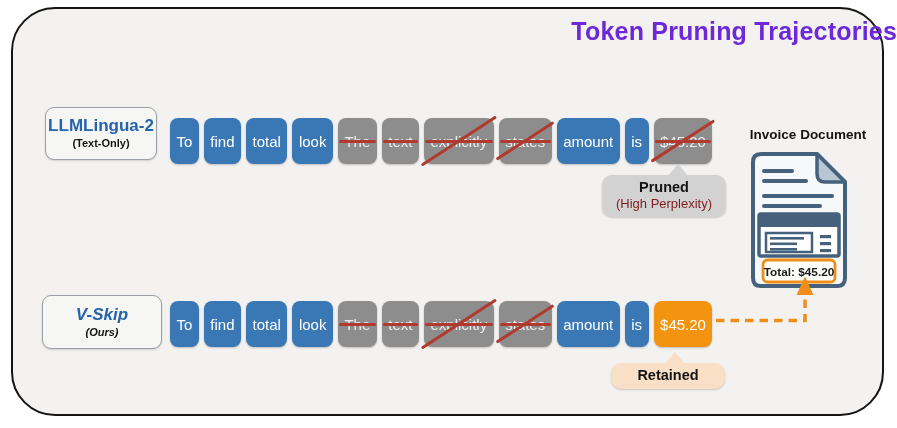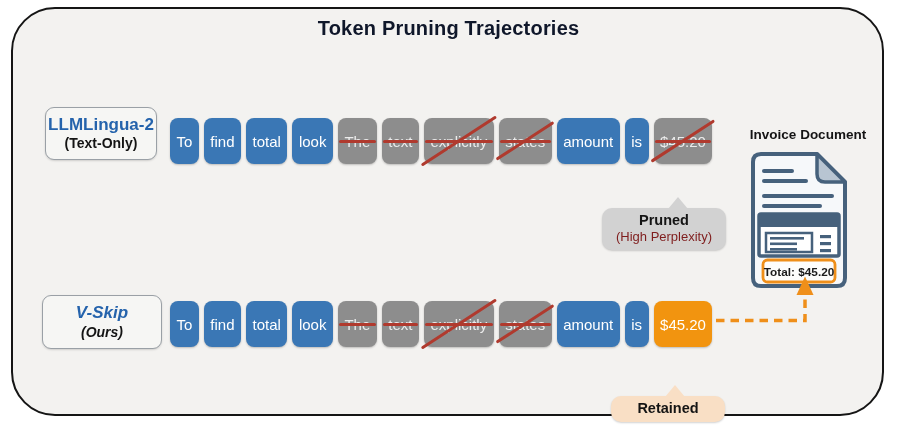--- a/index.html
+++ b/index.html
@@ -8,52 +8,52 @@
     background:#ffffff;
     font-family:"Liberation Sans", sans-serif;
   }
   .frame {
     position:absolute; left:11px; top:7px; width:869px; height:405px;
     border:2.5px solid var(--frame_border,#151515);
     border-radius:44px;
     background:var(--canvas_bg,#f3f2f0);
   }
   .title {
-    position:absolute; top:17px; left:0; right:0; text-align:center;
-    font-size:20px; font-weight:bold; color:#0f172a; letter-spacing:.2px;
+    position:absolute; top:17px; left:0; right:0; text-align:right;
+    font-size:25px; font-weight:bold; color:#6d28d9; letter-spacing:.2px;
   }
   .method-label {
     position:absolute; background:#f6f6f4; border:1.5px solid #9aa0a6;
     border-radius:9px; display:flex; flex-direction:column; align-items:center;
     justify-content:center; line-height:1.22; text-align:center;
     box-shadow:0 1px 2px rgba(0,0,0,.15);
   }
   .method-label .l1 { color:var(--label_blue,#2563ac); font-weight:bold; font-size:17px; }
-  .method-label .l2 { color:#141414; font-weight:bold; font-size:14px; }
+  .method-label .l2 { color:#141414; font-weight:bold; font-size:11px; }
   .token-strip { position:absolute; display:flex; gap:5px; }
   .token {
     height:46px; border-radius:8px; display:flex; align-items:center;
     padding:0 6.5px; font-size:15px; position:relative; white-space:nowrap;
     box-shadow:0 1px 2px rgba(0,0,0,.22);
   }
   .token.kept { background:var(--token_blue,#3a77b5); color:#ffffff; }
   .token.pruned, .token.pruned-slash { background:var(--token_gray,#8d8d8d); color:#ececec; }
   .token.retained { background:var(--token_orange,#f2940f); color:#ffffff; }
   .token.pruned::after, .token.pruned-slash::after {
     content:""; position:absolute; left:1px; right:1px; top:50%; margin-top:-1.5px;
     height:3px; background:var(--strike_red,#b03a2e); border-radius:2px;
   }
   .token.pruned-slash::before {
     content:""; position:absolute; left:50%; top:50%; width:128%; height:3.2px;
     background:var(--strike_red,#b03a2e); border-radius:2px;
     transform:translate(-50%,-50%) rotate(-33deg);
   }
   .callout {
     position:absolute; border-radius:10px; text-align:center;
-    padding:3px 6px 5px; line-height:1.25; box-shadow:0 1px 2px rgba(0,0,0,.18);margin-top:33px;
+    padding:3px 6px 5px; line-height:1.25; box-shadow:0 1px 2px rgba(0,0,0,.18);
   }
   .callout .c1 { font-weight:bold; font-size:14.5px; color:#141414; }
   .callout .c2 { font-size:13px; color:#7f1d1d; }
   .callout::before {
     content:""; position:absolute; top:-11px;
     border-left:10px solid transparent; border-right:10px solid transparent;
     border-bottom:12px solid;
   }
   .callout.gray  { background:var(--bubble_gray,#d2d2d2); width:112px; }
   .callout.gray::before  { left:66px; border-bottom-color:var(--bubble_gray,#d2d2d2); }

